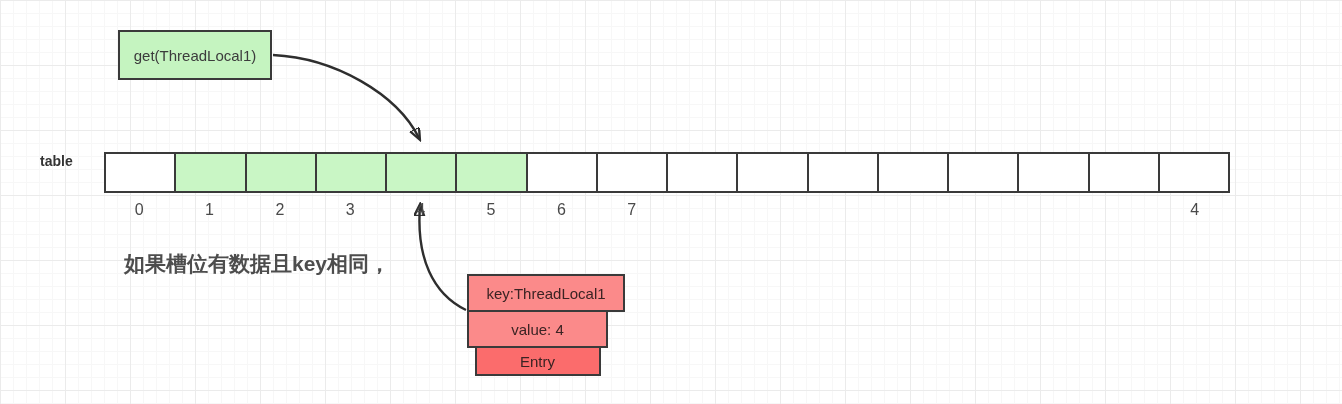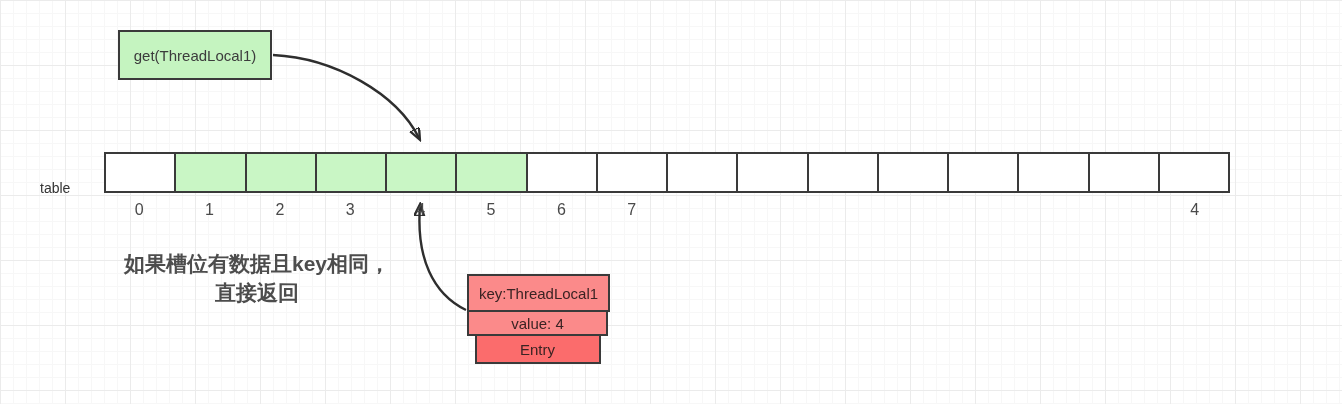--- a/index.html
+++ b/index.html
@@ -23,22 +23,22 @@
   .get-box{
     position:absolute;left:118px;top:30px;width:154px;height:50px;
     background:var(--green-box-fill,#c5f4c0);
     border:2px solid var(--border,#3a3a3a);
     box-sizing:border-box;
     display:flex;align-items:center;justify-content:center;
     font-size:15px;color:#3c3c3c;
   }
 
   .table-label{
-    position:absolute;left:40px;top:180px;
-    font-size:14px;font-weight:normal;color:#333;
+    position:absolute;left:40px;top:153px;
+    font-size:14px;font-weight:bold;color:#333;
   }
 
   .table-row{
     position:absolute;left:104px;top:152px;width:1126px;height:41px;
     display:flex;
     border:2px solid var(--border,#3a3a3a);
     box-sizing:border-box;
     background:#fff;
   }
   .table-row .cell{flex:1;border-right:2px solid var(--border,#3a3a3a);box-sizing:border-box;background:#ffffff;}
@@ -61,22 +61,22 @@
     line-height:29px;
   }
 
   .entry-stack{position:absolute;left:467px;top:274px;width:141px;}
   .entry-cell{
     box-sizing:border-box;
     border:2px solid var(--border,#3a3a3a);
     display:flex;align-items:center;justify-content:center;
     font-size:15px;color:#3b2323;
   }
-  .entry-cell.key{width:143px;height:38px;background:var(--entry-light-fill,#fb8a8a);}
-  .entry-cell.value{width:141px;height:26px;margin-top:-2px;background:var(--entry-light-fill,#fb8a8a);}
+  .entry-cell.key{width:158px;height:38px;background:var(--entry-light-fill,#fb8a8a);}
+  .entry-cell.value{width:141px;height:38px;margin-top:-2px;background:var(--entry-light-fill,#fb8a8a);}
   .entry-cell.type{width:126px;height:30px;margin:-2px auto 11px auto;background:var(--entry-dark-fill,#fb6c6c);}
 </style>
 </head>
 <body>
 
 <div class="canvas">
 
   <svg class="arrows" viewBox="0 0 1342 404">
     <defs>
       <marker id="ah" markerUnits="userSpaceOnUse" markerWidth="14" markerHeight="12" refX="10" refY="5" orient="auto">
@@ -126,21 +126,20 @@
       <div class="idx"></div>
       <div class="idx"></div>
       <div class="idx"></div>
       <div class="idx"></div>
       <div class="idx"></div>
       <div class="idx">4</div>
     </div>
 
   <div class="caption">
     <div>如果槽位有数据且key相同，</div>
-    <div>直接返回</div>
   </div>
 
   <div class="entry-stack">
     <div class="entry-cell key">
       <span>key:ThreadLocal1</span>
     </div>
     <div class="entry-cell value">
       <span>value: 4</span>
     </div>
     <div class="entry-cell type">

